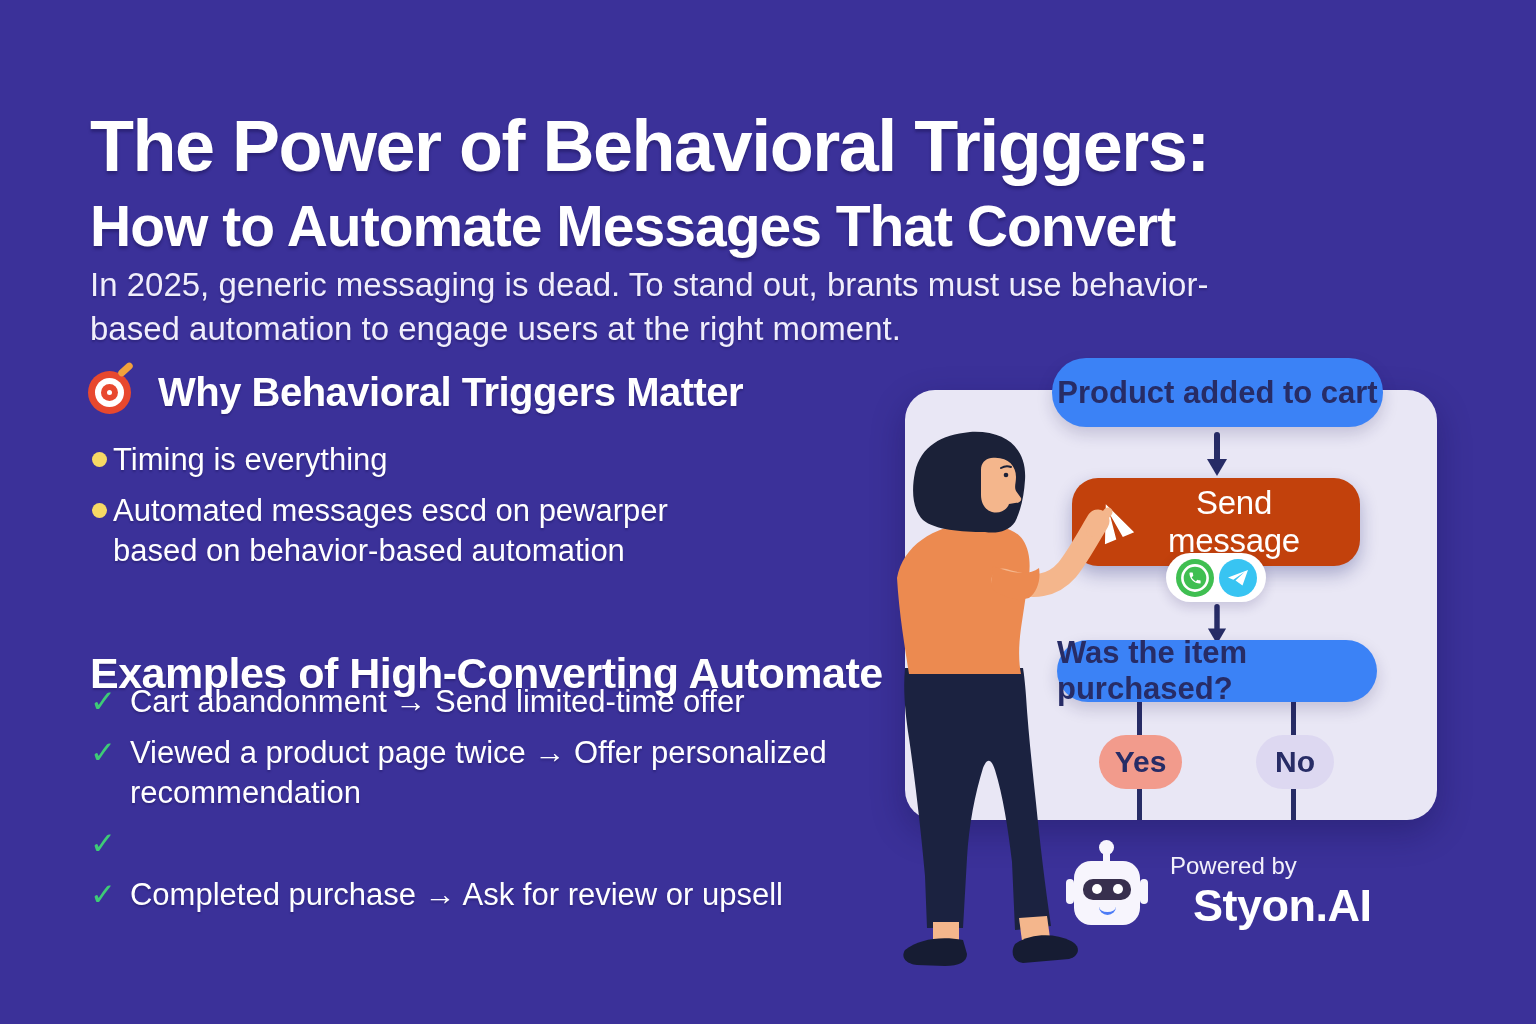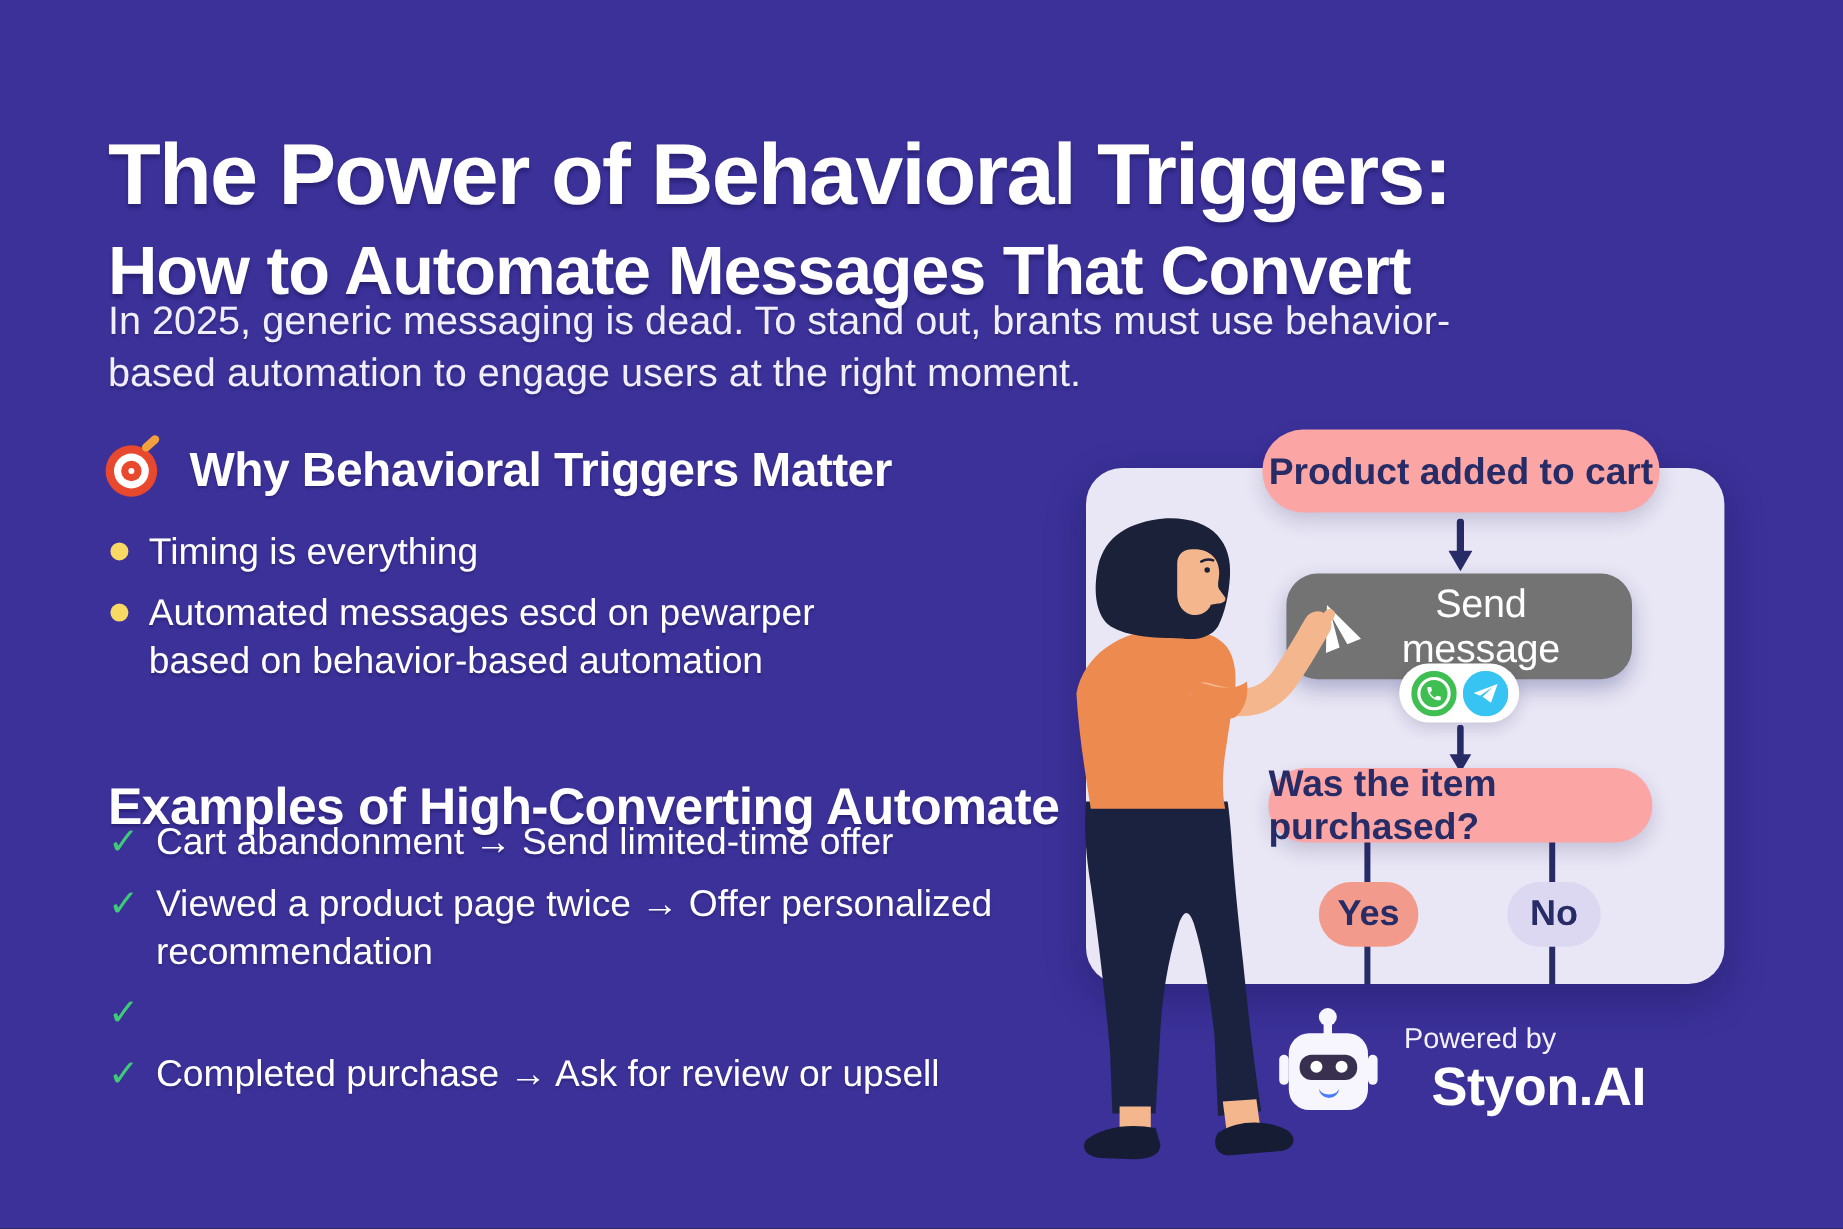--- a/index.html
+++ b/index.html
@@ -8,55 +8,55 @@
     background:#3B3199;
     font-family:"Liberation Sans","DejaVu Sans",sans-serif;
     -webkit-font-smoothing:antialiased;
   }
   .abs{position:absolute;}
   
   .title1{left:90px;top:56px;font-size:72px;line-height:84px;font-weight:700;color:#fff;
           letter-spacing:-1.5px;text-shadow:0 3px 3px rgba(15,8,60,.35);white-space:nowrap;}
   .title2{left:90px;top:146px;font-size:57px;line-height:66px;font-weight:700;color:#fff;
           letter-spacing:-1px;text-shadow:0 3px 3px rgba(15,8,60,.35);white-space:nowrap;}
-  .intro{left:90px;top:212px;font-size:33px;line-height:44px;font-weight:400;color:#F0EEFB;
+  .intro{left:90px;top:230px;font-size:33px;line-height:44px;font-weight:400;color:#F0EEFB;
          text-shadow:0 2px 2px rgba(15,8,60,.28);}
   .why-header{left:86px;top:368px;display:flex;align-items:center;gap:24px;}
   .why-title{font-size:40px;font-weight:700;color:#fff;letter-spacing:-.5px;
              text-shadow:0 2px 2px rgba(15,8,60,.3);white-space:nowrap;}
   
   .target{width:48px;height:48px;position:relative;flex:none;}
   .target .r1{position:absolute;left:2px;top:3px;width:43px;height:43px;border-radius:50%;background:#E8482E;}
   .target .r2{position:absolute;left:9px;top:10px;width:29px;height:29px;border-radius:50%;background:#fff;}
   .target .r3{position:absolute;left:15px;top:16px;width:17px;height:17px;border-radius:50%;background:#E8482E;}
   .target .r4{position:absolute;left:21px;top:22px;width:5px;height:5px;border-radius:50%;background:#fff;}
   .target .dart{position:absolute;right:0px;top:-2px;width:17px;height:7px;border-radius:4px;
                 background:#F2A13C;transform:rotate(-42deg);}
   .bullets{left:92px;top:440px;}
-  .bullet-item{display:flex;gap:17px;margin-bottom:11px;width:640px;}
+  .bullet-item{display:flex;gap:6px;margin-bottom:11px;width:640px;}
   .dot{width:15px;height:15px;border-radius:50%;background:#F7D964;margin-top:12px;flex:none;}
   .bullet-text{font-size:31px;line-height:40px;color:#fff;text-shadow:0 2px 2px rgba(15,8,60,.28);}
   .examples-title{left:90px;top:606px;font-size:43px;font-weight:700;color:#fff;letter-spacing:-.5px;
                   text-shadow:0 2px 2px rgba(15,8,60,.3);white-space:nowrap;}
   .checks{left:90px;top:682px;}
   .check-item{display:flex;gap:14px;margin-bottom:11px;width:840px;}
   .check-item:nth-child(1) .check-text,
   .check-item:nth-child(3) .check-text,
   .check-item:nth-child(4) .check-text{white-space:nowrap;}
   .check{color:#3ECB77;font-size:31px;font-weight:700;line-height:40px;flex:none;}
   .check-text{font-size:31px;line-height:40px;color:#fff;text-shadow:0 2px 2px rgba(15,8,60,.28);}
   
   .card{left:905px;top:390px;width:532px;height:430px;border-radius:30px;background:#E9E7F5;
         box-shadow:0 12px 34px rgba(14,9,55,.30);}
-  .pill{display:flex;align-items:center;justify-content:center;background:#fca5a5;
+  .pill{display:flex;align-items:center;justify-content:center;background:#3b82f6;
         color:#272C66;font-weight:600;border-radius:34px;
         box-shadow:0 7px 16px rgba(28,20,85,.18);}
   .step-product{left:1052px;top:358px;width:331px;height:69px;font-size:31px;}
   .question{left:1057px;top:640px;width:320px;height:62px;font-size:31px;border-radius:31px;}
-  .send-btn{left:1072px;top:478px;width:288px;height:88px;border-radius:26px;background:#737373;
+  .send-btn{left:1072px;top:478px;width:288px;height:88px;border-radius:26px;background:#c2410c;
             display:flex;align-items:center;box-shadow:0 8px 18px rgba(22,30,110,.30);}
   .send-btn .plane{margin-left:20px;width:42px;height:42px;flex:none;}
   .send-label{flex:1;text-align:center;color:#fff;font-size:33px;font-weight:500;
               padding-right:26px;letter-spacing:-.3px;}
   .channels{left:1166px;top:553px;width:100px;height:49px;border-radius:25px;background:#fff;
             display:flex;align-items:center;justify-content:center;gap:5px;
             box-shadow:0 5px 12px rgba(28,20,85,.16);}
   .flow-arrow{width:20px;height:44px;}
   .branch-line{width:5px;height:120px;top:700px;background:#272C66;z-index:2;}
   .leaf{display:flex;align-items:center;justify-content:center;border-radius:27px;

